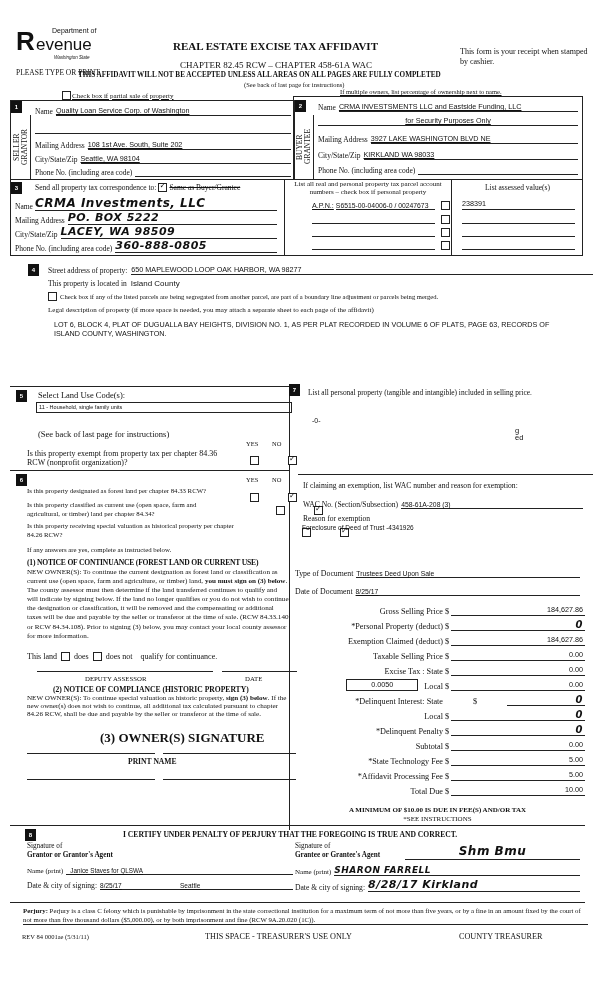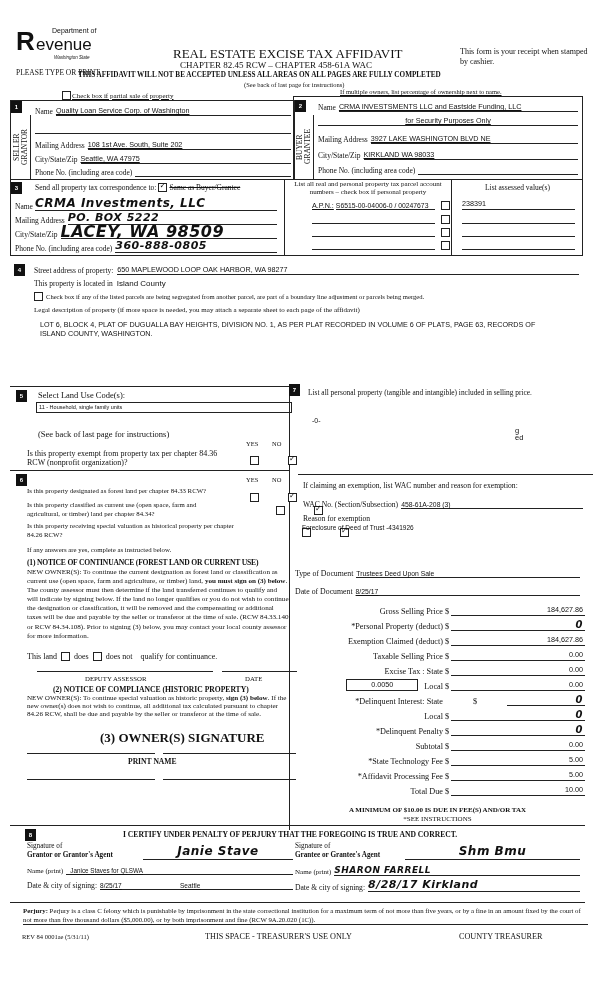--- a/index.html
+++ b/index.html
@@ -27,21 +27,21 @@
 </head>
 <body>
 
 <div class="abs" style="left:16px;top:26px;width:90px;height:36px;">
   <div class="abs sans" style="left:36px;top:1px;font-size:7px;">Department of</div>
   <div class="abs logo-r" style="left:0;top:2px;font-size:26px;line-height:26px;">R</div>
   <div class="abs sans" style="left:20px;top:10px;font-size:17px;line-height:17px;">evenue</div>
   <div class="abs sans" style="left:38px;top:29px;font-size:4.5px;font-style:italic;">Washington State</div>
 </div>
 <div class="abs" style="left:16px;top:68px;font-size:7.5px;">PLEASE TYPE OR PRINT</div>
-<div class="abs" style="left:173px;top:46px;font-size:13px;font-weight:normal;">REAL ESTATE EXCISE TAX AFFIDAVIT</div>
+<div class="abs" style="left:173px;top:40px;font-size:11px;font-weight:bold;">REAL ESTATE EXCISE TAX AFFIDAVIT</div>
 <div class="abs" style="left:180px;top:60px;font-size:9px;">CHAPTER 82.45 RCW – CHAPTER 458-61A WAC</div>
 <div class="abs" style="left:78px;top:71px;font-size:7.2px;font-weight:bold;">THIS AFFIDAVIT WILL NOT BE ACCEPTED UNLESS ALL AREAS ON ALL PAGES ARE FULLY COMPLETED</div>
 <div class="abs" style="left:244px;top:81px;font-size:6.5px;">(See back of last page for instructions)</div>
 <div class="abs" style="left:460px;top:47px;width:130px;font-size:8px;line-height:10px;">This form is your receipt when stamped by cashier.</div>
 
 <div class="abs" style="left:62px;top:91px;font-size:7px;display:flex;align-items:center;gap:1px;">
   <span class="cb"></span>
   <span style="text-decoration:underline;">Check box if partial sale of property</span>
 </div>
 <div class="abs" style="left:340px;top:88px;font-size:6.5px;text-decoration:underline;">If multiple owners, list percentage of ownership next to name.</div>
@@ -56,21 +56,21 @@
     <span class="lbl">Name</span>
     <span class="fill ul" style="flex:1;margin-left:3px;text-decoration:underline;">Quality Loan Service Corp. of Washington</span>
   </div>
   <div class="abs ul" style="left:24px;top:32px;width:256px;"></div>
   <div class="row" style="left:24px;top:37px;width:256px;height:12px;">
     <span class="lbl">Mailing Address</span>
     <span class="fill ul" style="flex:1;margin-left:3px;text-decoration:underline;">108 1st Ave. South, Suite 202</span>
   </div>
   <div class="row" style="left:24px;top:51px;width:256px;height:12px;">
     <span class="lbl">City/State/Zip</span>
-    <span class="fill ul" style="flex:1;margin-left:3px;text-decoration:underline;">Seattle, WA 47975</span>
+    <span class="fill ul" style="flex:1;margin-left:3px;text-decoration:underline;">Seattle, WA 98104</span>
   </div>
   <div class="row" style="left:24px;top:64px;width:256px;height:12px;">
     <span class="lbl">Phone No. (including area code)</span>
     <span class="fill ul" style="flex:1;margin-left:3px;height:10px;"></span>
   </div>
 </div>
 
 <div class="abs box" style="left:293px;top:96px;width:290px;height:84px;border-width:1.5px;">
   <span class="num abs" style="left:1px;top:3px;">2</span>
   <div class="abs" style="left:0;top:18px;width:20px;height:64px;border-right:1px solid #222;display:flex;justify-content:center;">
@@ -106,21 +106,21 @@
   <div class="row" style="left:4px;top:15px;width:262px;height:16px;">
     <span class="lbl">Name</span>
     <span class="hand ul" style="flex:1;margin-left:2px;font-size:12px;line-height:14px;">CRMA Investments, LLC</span>
   </div>
   <div class="row" style="left:4px;top:31px;width:262px;height:14px;">
     <span class="lbl">Mailing Address</span>
     <span class="hand ul" style="flex:1;margin-left:3px;font-size:11px;line-height:13px;">PO. BOX 5222</span>
   </div>
   <div class="row" style="left:4px;top:45px;width:262px;height:14px;">
     <span class="lbl">City/State/Zip</span>
-    <span class="hand ul" style="flex:1;margin-left:3px;font-size:16px;line-height:13px;margin-top:48px;">LACEY, WA  98509</span>
+    <span class="hand ul" style="flex:1;margin-left:3px;font-size:11px;line-height:13px;margin-top:48px;">LACEY, WA  98509</span>
   </div>
   <div class="row" style="left:4px;top:59px;width:262px;height:14px;">
     <span class="lbl">Phone No. (including area code)</span>
     <span class="hand ul" style="flex:1;margin-left:3px;font-size:11px;line-height:13px;">360-888-0805</span>
   </div>
 </div>
 
 <div class="abs box" style="left:284px;top:179px;width:168px;height:77px;border-left:none;border-top:none;border-right:1px solid #222;border-bottom:1.5px solid #222;">
   <div class="abs" style="left:0;top:1px;width:168px;font-size:7px;line-height:8px;text-align:center;">List all real and personal property tax parcel account numbers – check box if personal property</div>
   <div class="row" style="left:28px;top:20px;width:138px;height:11px;">
@@ -142,21 +142,21 @@
   </div>
 </div>
 <div class="abs" style="left:452px;top:179px;width:131px;height:77px;border-right:1px solid #222;border-bottom:1.5px solid #222;">
   <div class="abs" style="left:0;top:4px;width:131px;font-size:7.5px;text-align:center;">List assessed value(s)</div>
   <div class="abs fill ul" style="left:10px;top:20px;width:113px;height:11px;">238391</div>
   <div class="abs ul" style="left:10px;top:34px;width:113px;height:11px;"></div>
   <div class="abs ul" style="left:10px;top:47px;width:113px;height:11px;"></div>
   <div class="abs ul" style="left:10px;top:60px;width:113px;height:11px;"></div>
 </div>
 
-<div class="abs" style="left:8px;top:260px;width:575px;height:100px;">
+<div class="abs" style="left:22px;top:260px;width:575px;height:100px;">
   <span class="num abs" style="left:6px;top:4px;">4</span>
   <div class="row" style="left:26px;top:3px;width:545px;height:12px;">
     <span class="lbl">Street address of property:</span>
     <span class="fill ul" style="flex:1;margin-left:4px;">650 MAPLEWOOD LOOP OAK HARBOR, WA 98277</span>
   </div>
   <div class="abs" style="left:26px;top:19px;display:flex;align-items:flex-end;gap:4px;">
     <span class="lbl">This property is located in</span>
     <span class="fill" style="font-size:8px;">Island County</span>
   </div>
   <div class="abs" style="left:26px;top:32px;display:flex;align-items:center;gap:3px;">
@@ -323,21 +323,20 @@
 <div class="abs" style="left:290px;top:815px;width:295px;text-align:center;font-size:7px;">*SEE INSTRUCTIONS</div>
 
 <div class="abs" style="left:10px;top:825px;width:575px;height:78px;border-top:1.5px solid #222;border-bottom:1.5px solid #222;">
   <span class="num abs" style="left:15px;top:3px;">8</span>
   <div class="abs" style="left:113px;top:4px;font-size:7.6px;font-weight:bold;">I CERTIFY UNDER PENALTY OF PERJURY THAT THE FOREGOING IS TRUE AND CORRECT.</div>
 
   <div class="abs" style="left:17px;top:16px;font-size:7.2px;line-height:9px;">
     <div>Signature of</div>
     <div style="font-weight:bold;">Grantor or Grantor's Agent</div>
   </div>
-  <div class="abs ul hand" style="left:133px;top:18px;width:150px;height:16px;font-size:12px;text-align:center;">Janie Stave</div>
   <div class="row" style="left:17px;top:37px;width:266px;height:12px;">
     <span style="font-size:7px;">Name (print)</span>
     <span class="fill ul" style="flex:1;margin-left:3px;font-size:6.3px;padding-left:4px;text-decoration:underline;">Janice Staves for QLSWA</span>
   </div>
   <div class="row" style="left:17px;top:52px;width:266px;height:12px;">
     <span style="font-size:7.6px;">Date &amp; city of signing:</span>
     <span class="fill ul" style="width:60px;margin-left:3px;font-size:6.5px;text-decoration:underline;">8/25/17</span>
     <span class="fill ul" style="flex:1;font-size:6.5px;text-decoration:underline;padding-left:20px;">Seattle</span>
   </div>
 

